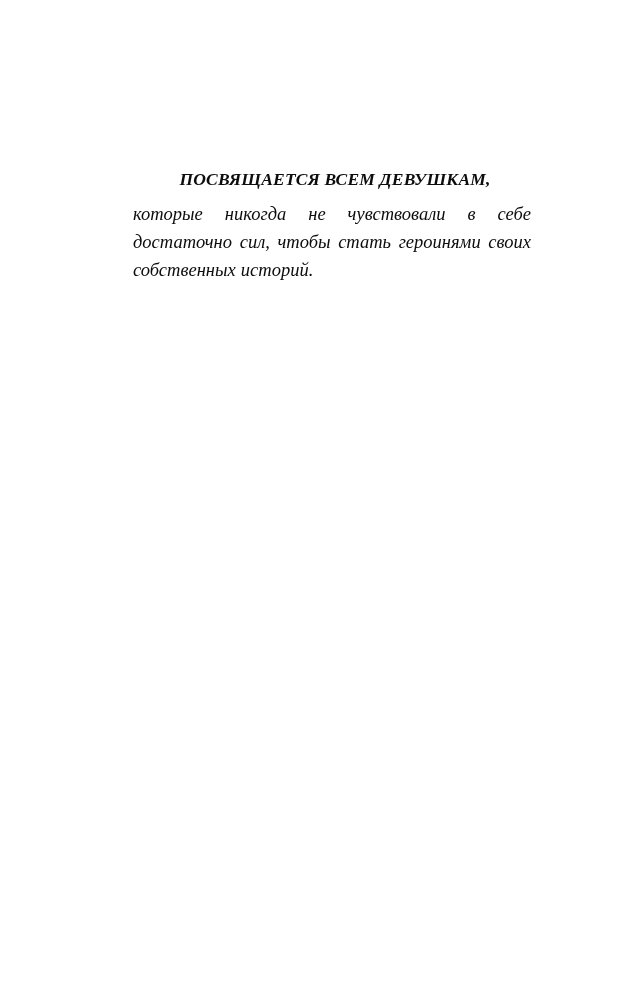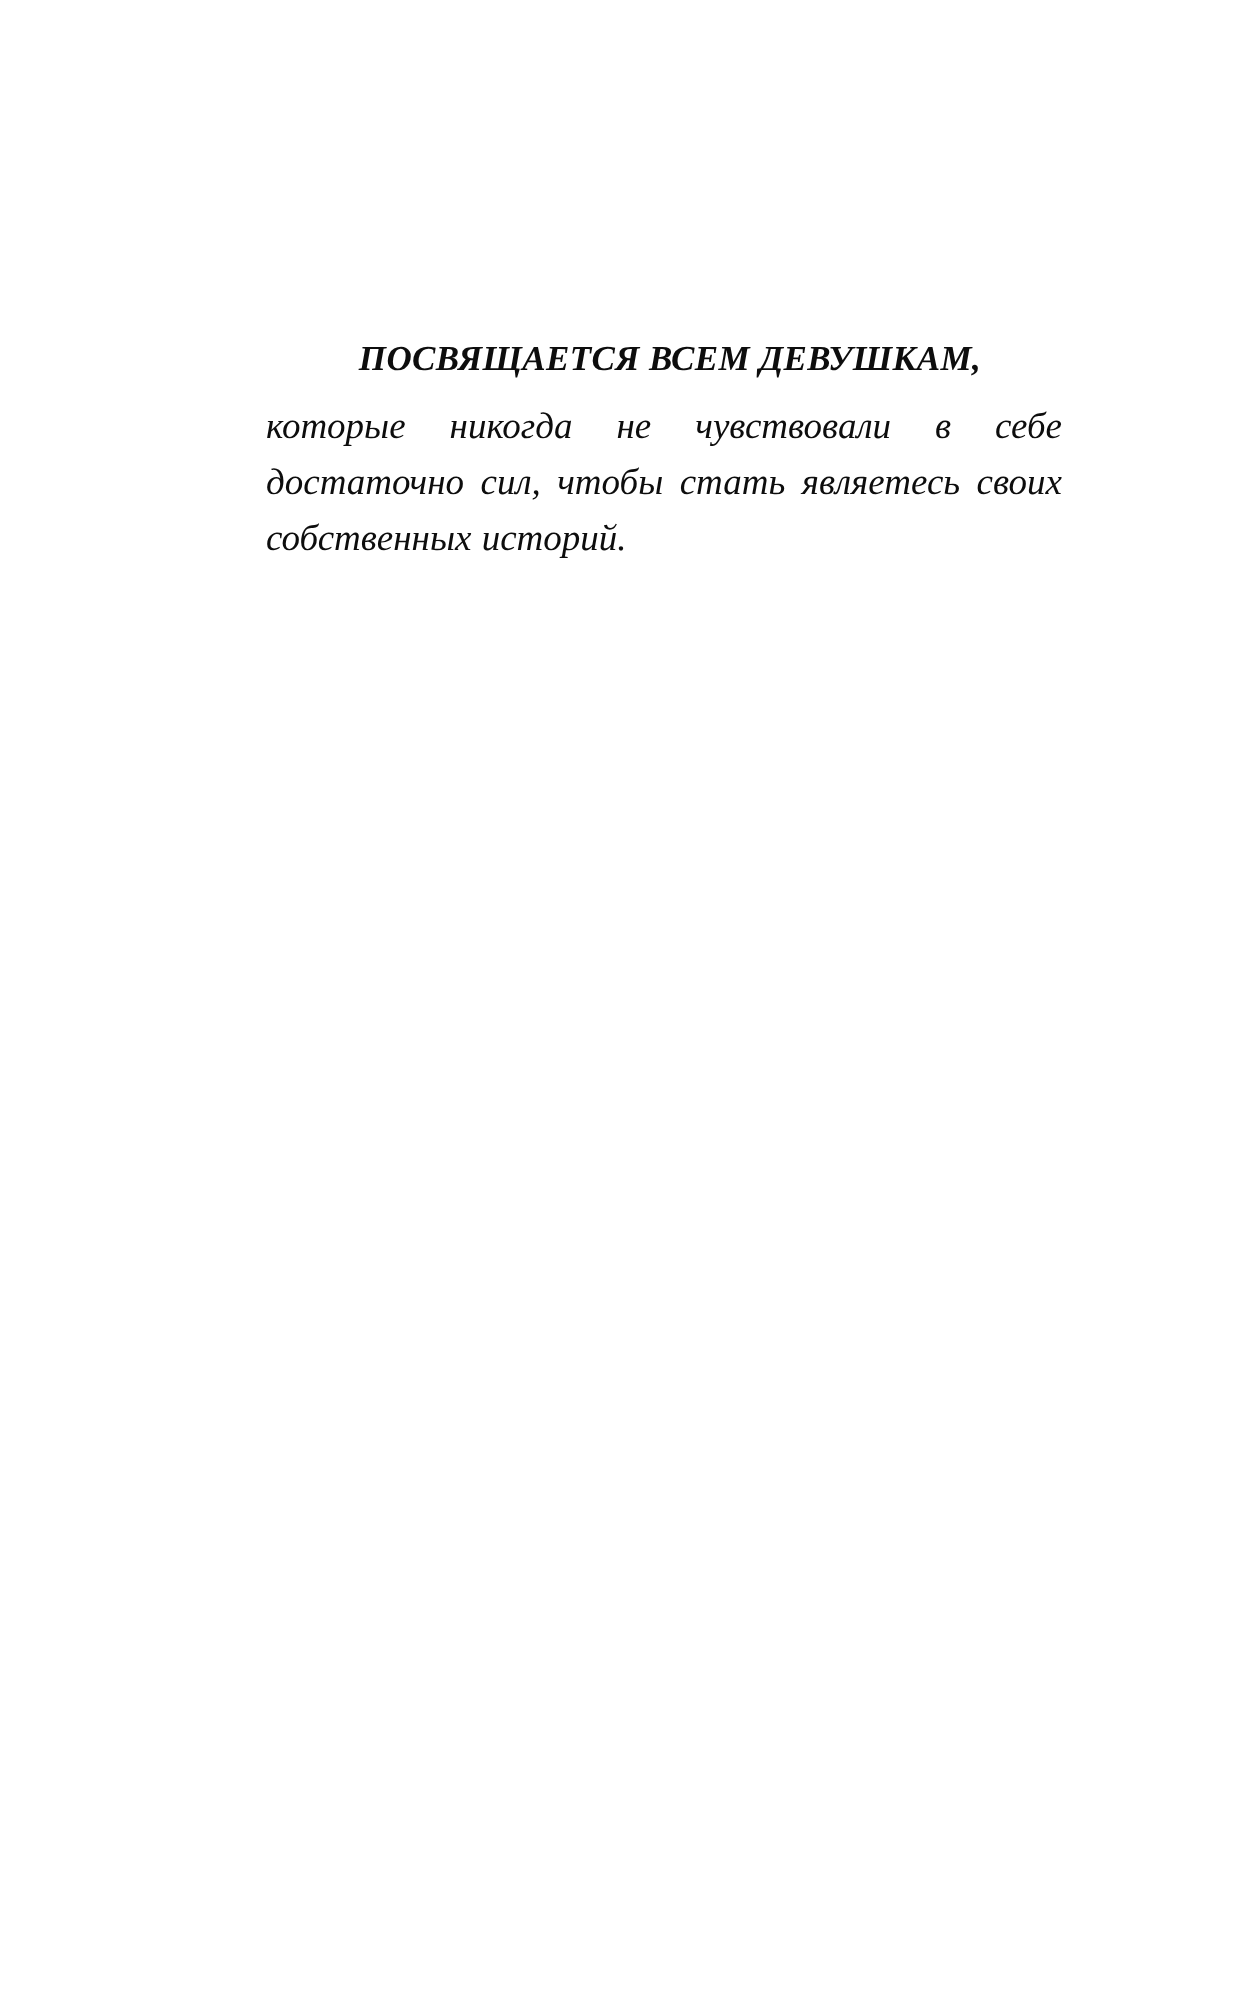--- a/index.html
+++ b/index.html
@@ -55,15 +55,15 @@
     text-indent: 34px;
     text-align: left;
   }
 </style>
 </head>
 <body>
 
 <div class="page">
   <div class="dedication-block">
     <p class="dedication-heading">ПОСВЯЩАЕТСЯ ВСЕМ ДЕВУШКАМ,</p>
-    <p class="dedication-para first">которые никогда не чувствовали в себе достаточно сил, чтобы стать являетесь своих собственных историй.</p>
+    <p class="dedication-para first">которые никогда не чувствовали в себе достаточно сил, чтобы стать героинями своих собственных историй.</p>
   </div>
 </div>
 
 </body></html>

